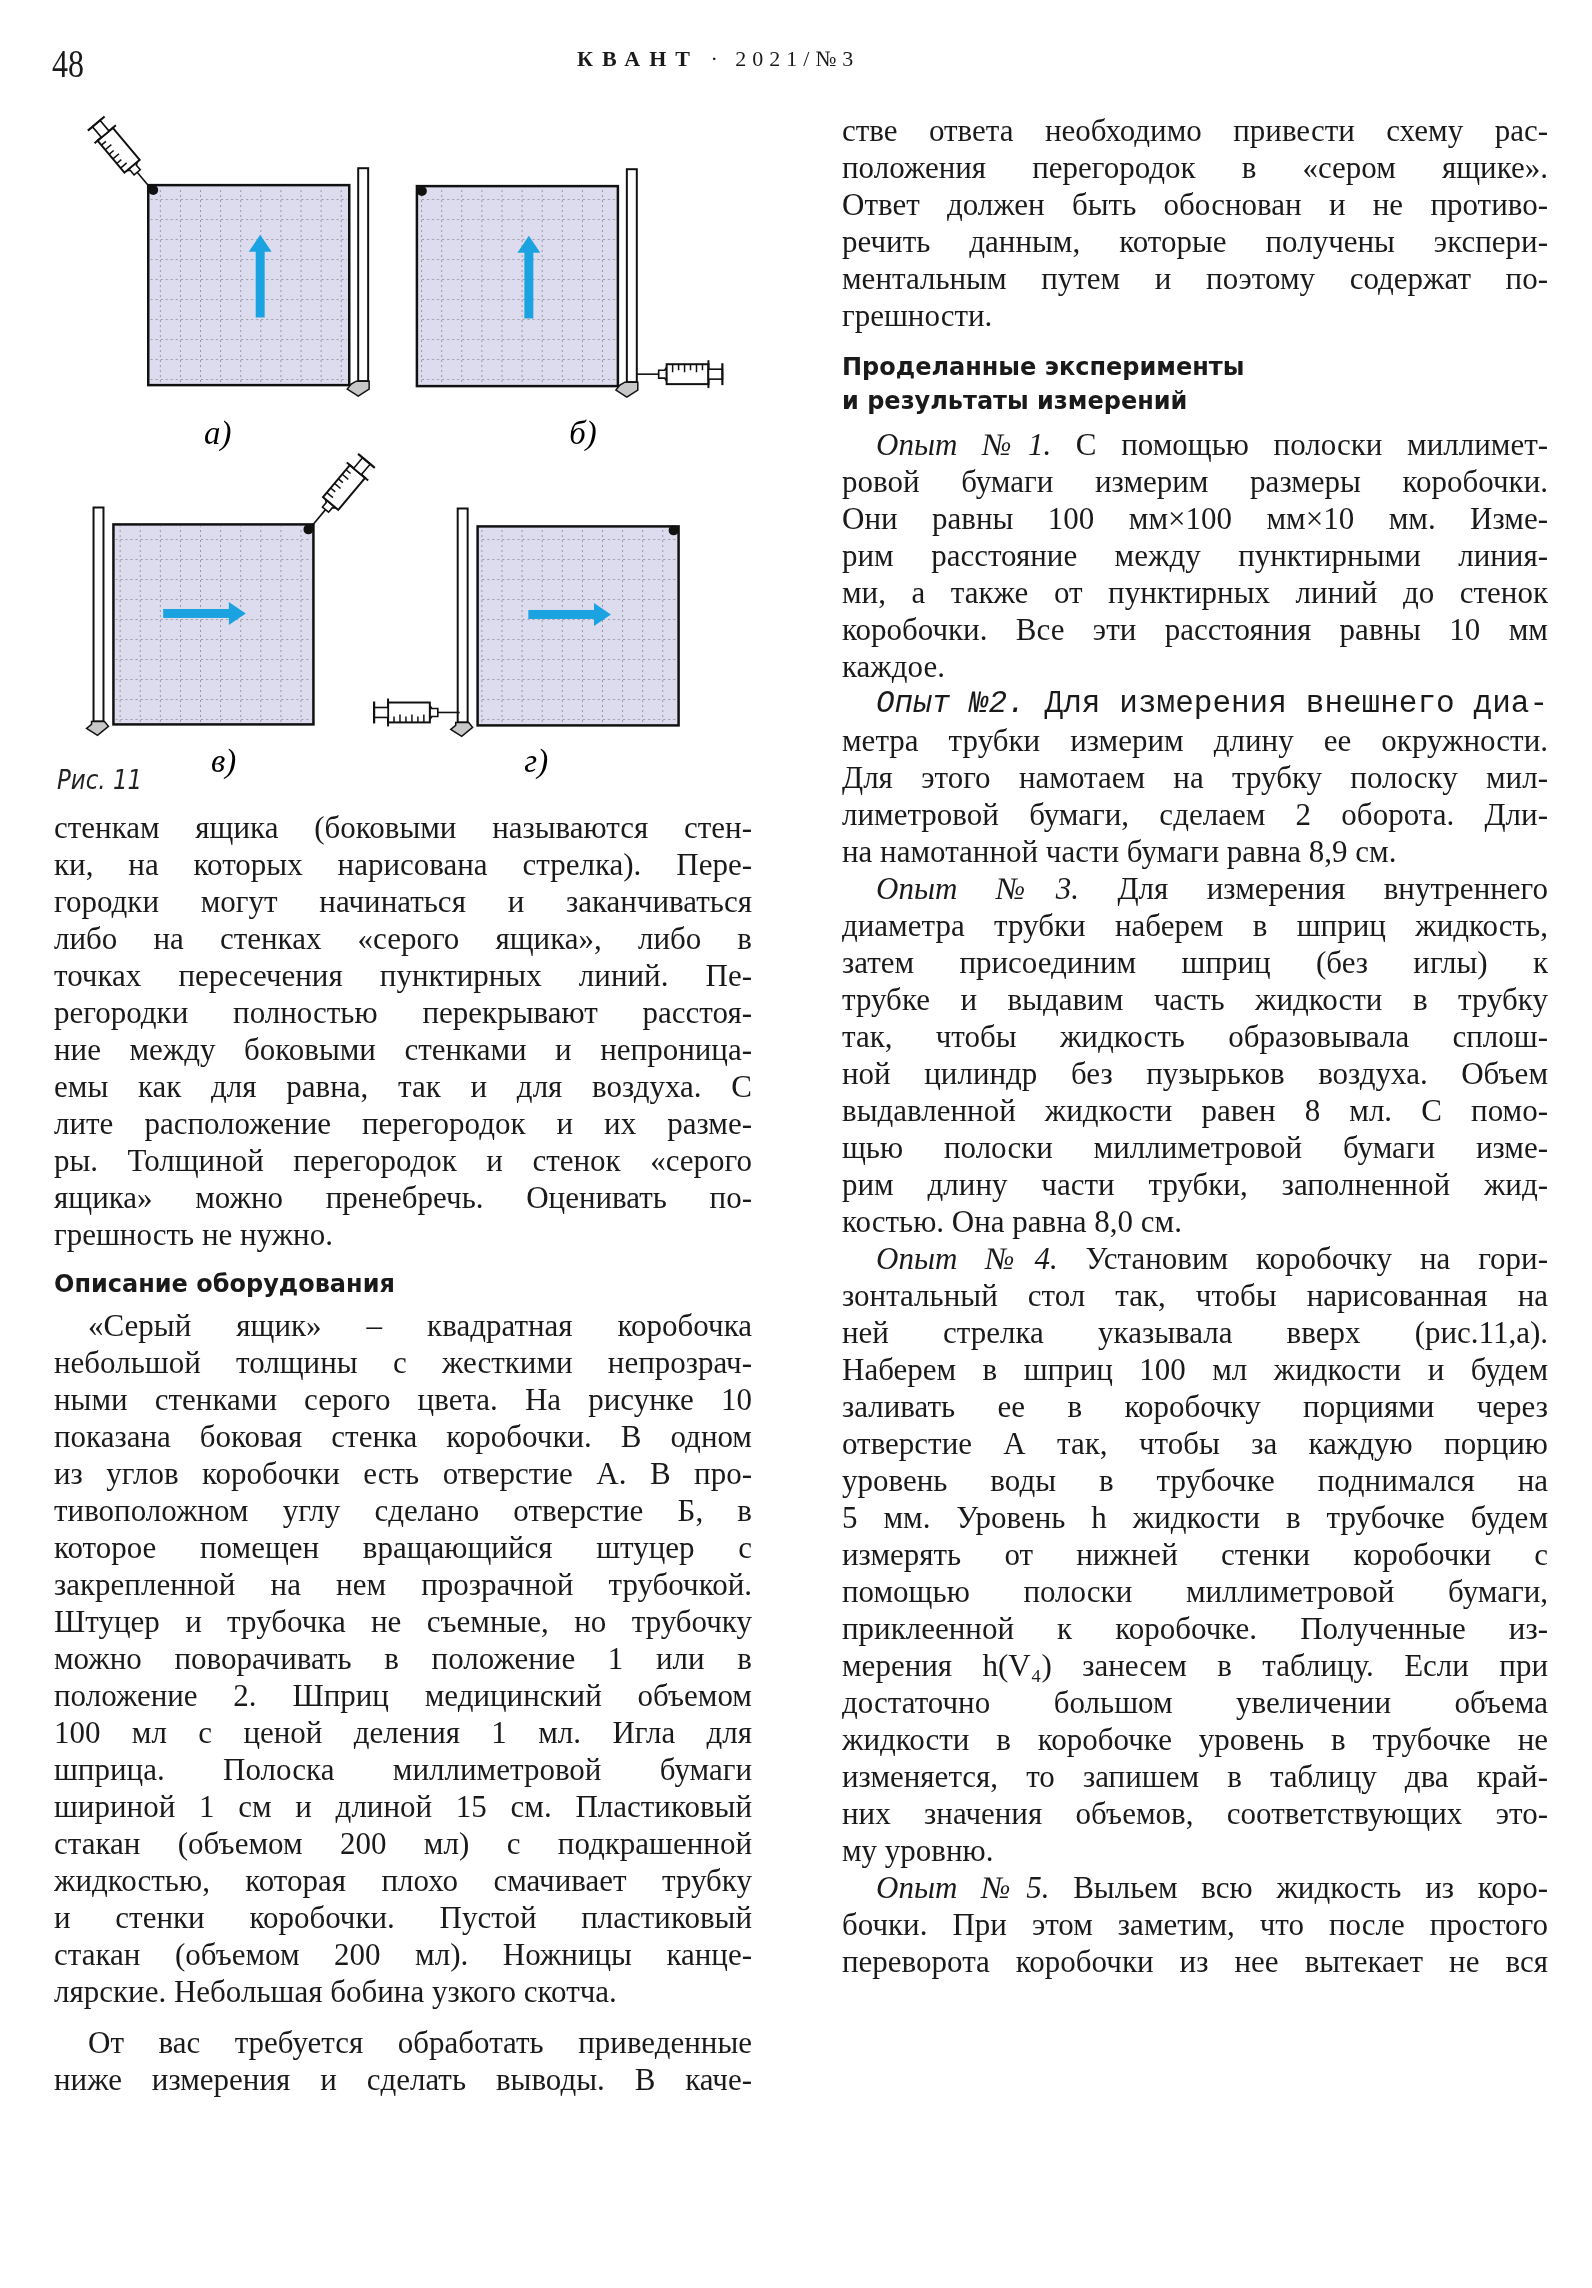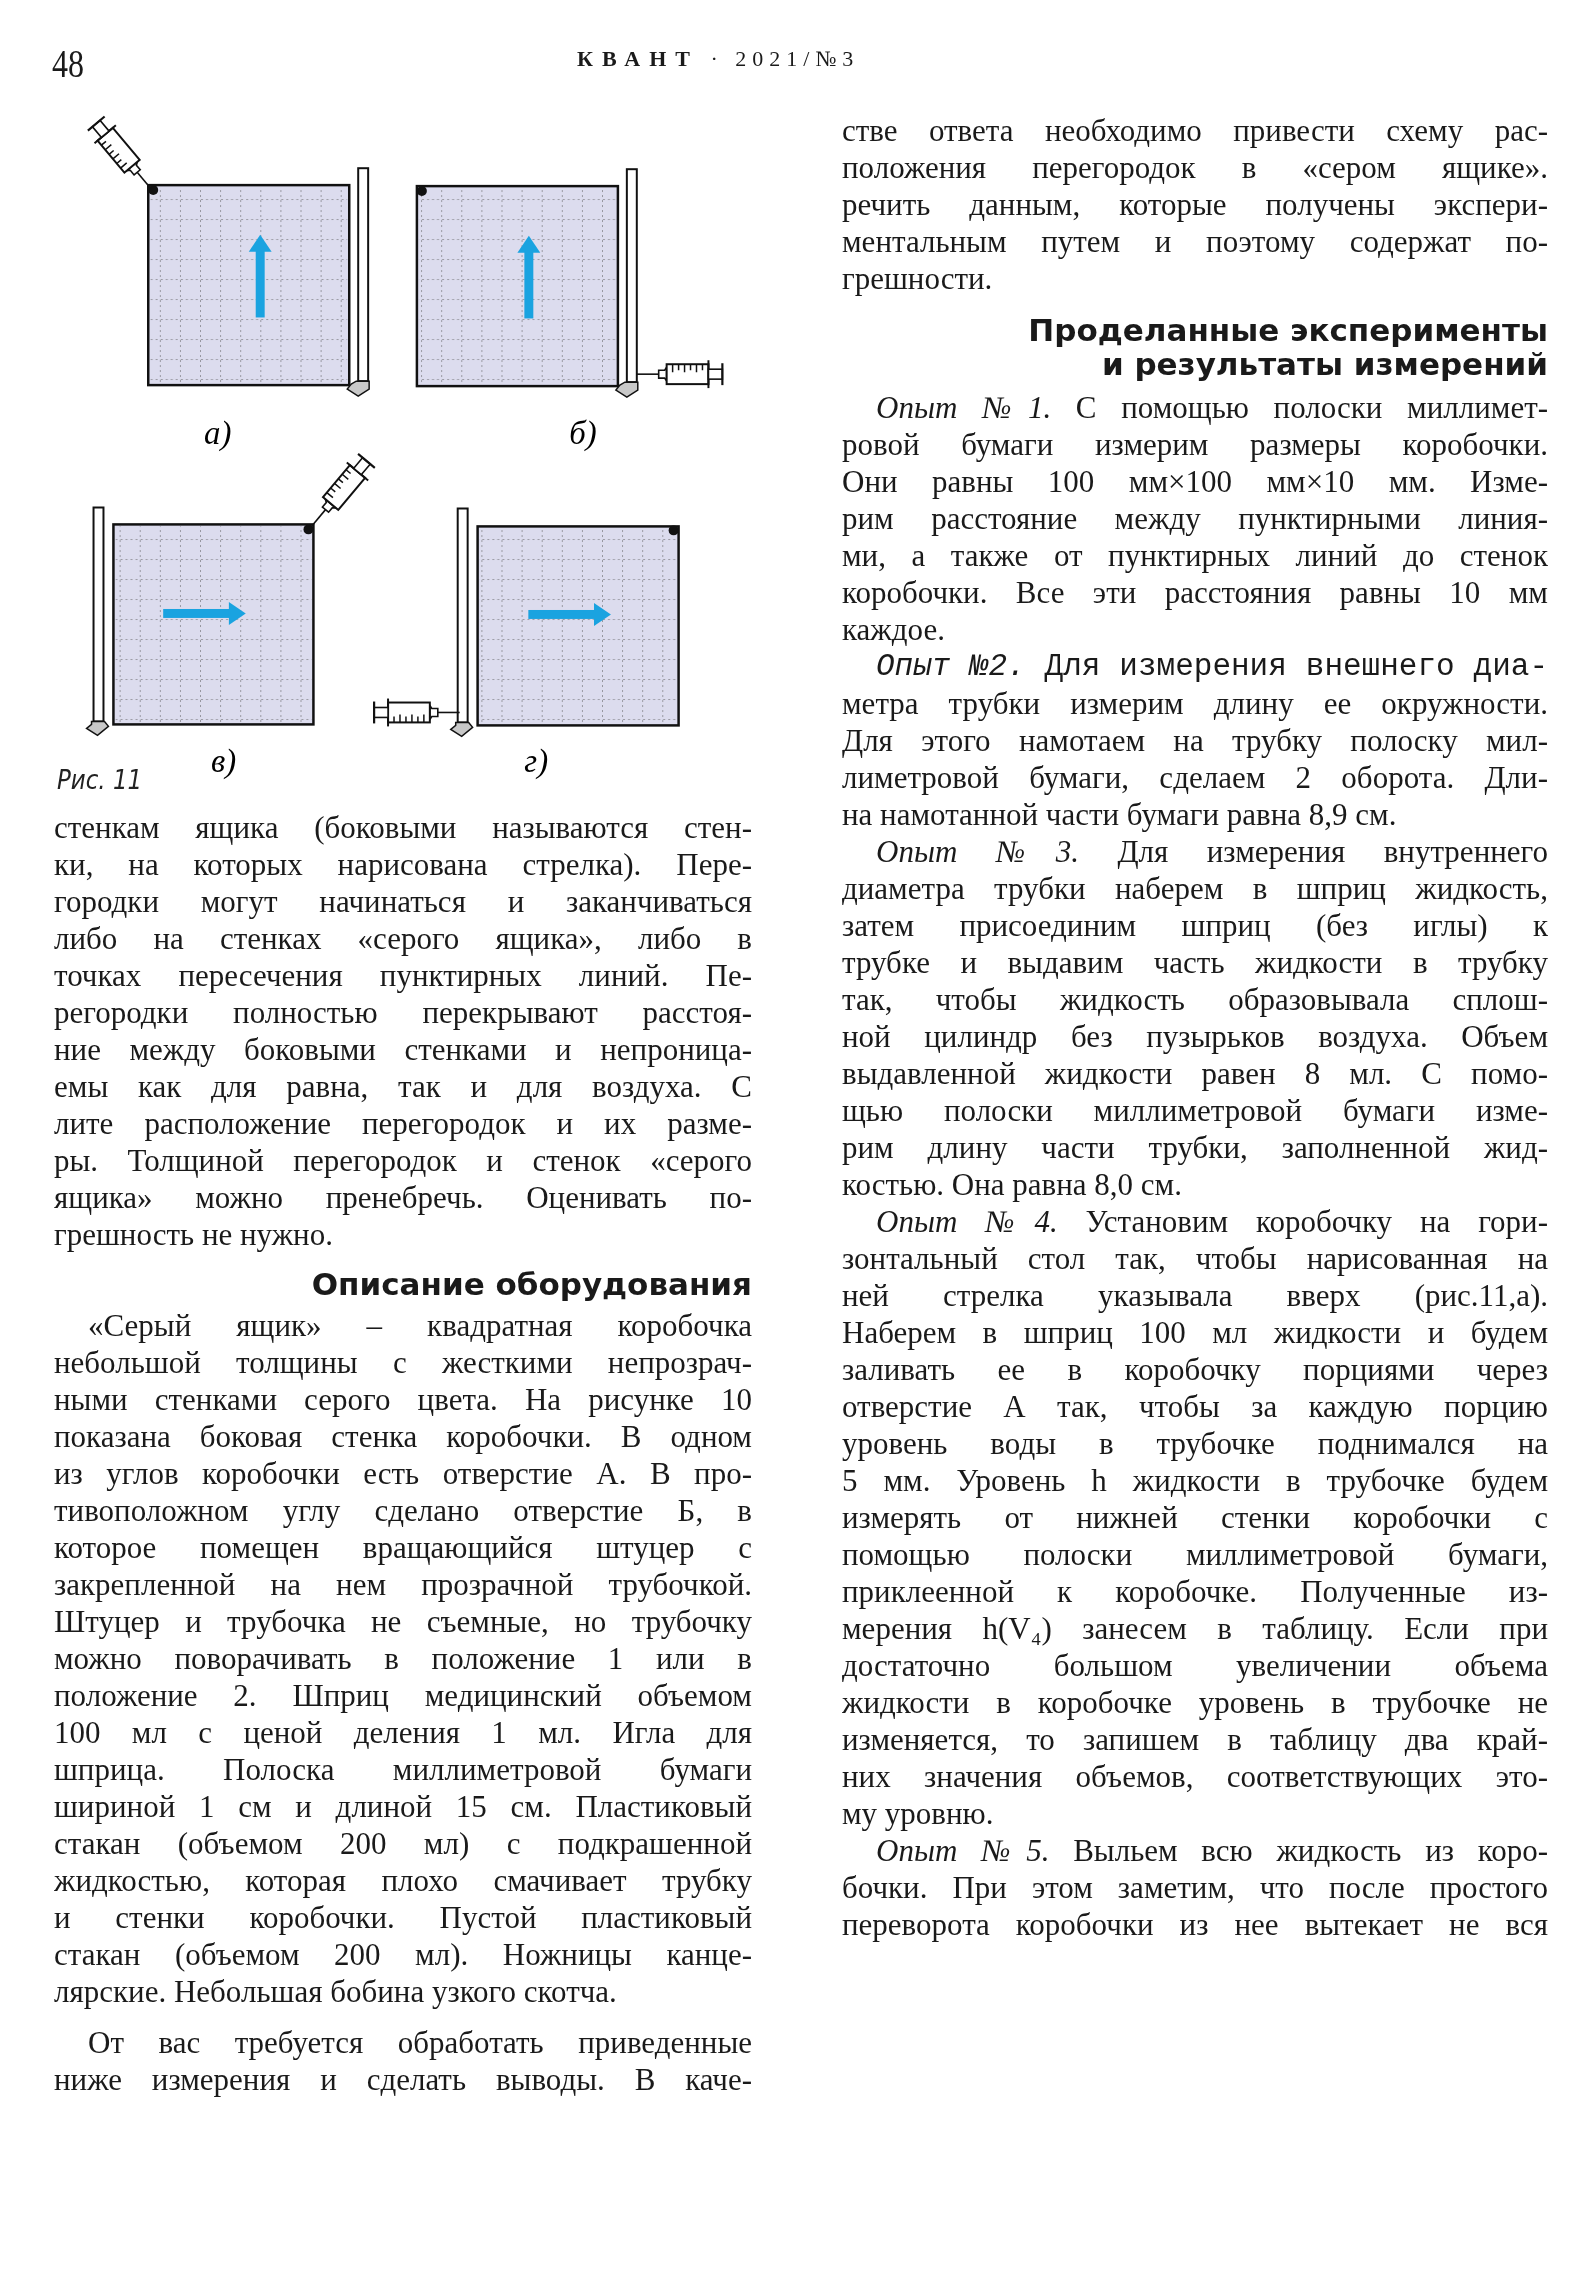--- a/index.html
+++ b/index.html
@@ -7,22 +7,22 @@
        font-family:"Liberation Serif","DejaVu Serif",serif;}
   .abs{position:absolute;}
   .pagenum{left:52px;top:40px;font-size:40px;transform:scaleX(0.8);transform-origin:left top;}
   .runhead{left:577px;top:46px;font-size:22px;letter-spacing:6px;}
   .runhead .mag{font-weight:bold;letter-spacing:9px;}
   .col{position:absolute;font-size:31px;line-height:37px;text-align:justify;}
   .line{display:block;text-align:justify;text-align-last:justify;white-space:nowrap;overflow:hidden;}
   .line.last{text-align-last:left;}
   .left{left:54px;width:698px;top:809px;}
   .right{left:842px;width:706px;top:112px;}
-  .heading{font-family:"DejaVu Sans","Liberation Sans",sans-serif;font-weight:bold;font-size:31px;
-           text-align:right;line-height:34px;}
+  .heading{font-family:"DejaVu Sans","Liberation Sans",sans-serif;font-weight:bold;font-size:24px;
+           text-align:left;line-height:34px;}
   .it{font-style:italic;}
   .caption{font-family:"DejaVu Sans","Liberation Sans",sans-serif;font-style:italic;font-size:27px;
            left:57px;top:764px;transform:scaleX(0.85);transform-origin:left top;color:#222;}
   .sublabel{font-style:italic;font-size:33px;}
   svg{position:absolute;left:0;top:0;}
 </style>
 </head>
 <body>
 
 <div class="abs pagenum">48</div>
@@ -160,20 +160,21 @@
   <div>
       <span class="line" style="padding-left: 34px;">От вас требуется обработать приведенные</span>
       <span class="line">ниже измерения и сделать выводы. В каче-</span>
     </div>
 </div>
 
 <div class="col right">
   <div>
       <span class="line">стве ответа необходимо привести схему рас-</span>
       <span class="line">положения перегородок в «сером ящике».</span>
+      <span class="line">Ответ должен быть обоснован и не противо-</span>
       <span class="line">речить данным, которые получены экспери-</span>
       <span class="line">ментальным путем и поэтому содержат по-</span>
       <span class="line last">грешности.</span>
     </div>
   <div class="heading" style="margin:16px 0 8px;">
     <div>Проделанные эксперименты</div>
     <div>и результаты измерений</div>
   </div>
   <div>
       <span class="line" style="padding-left: 34px;"><span class="it">Опыт №1.</span> С помощью полоски миллимет-</span>

